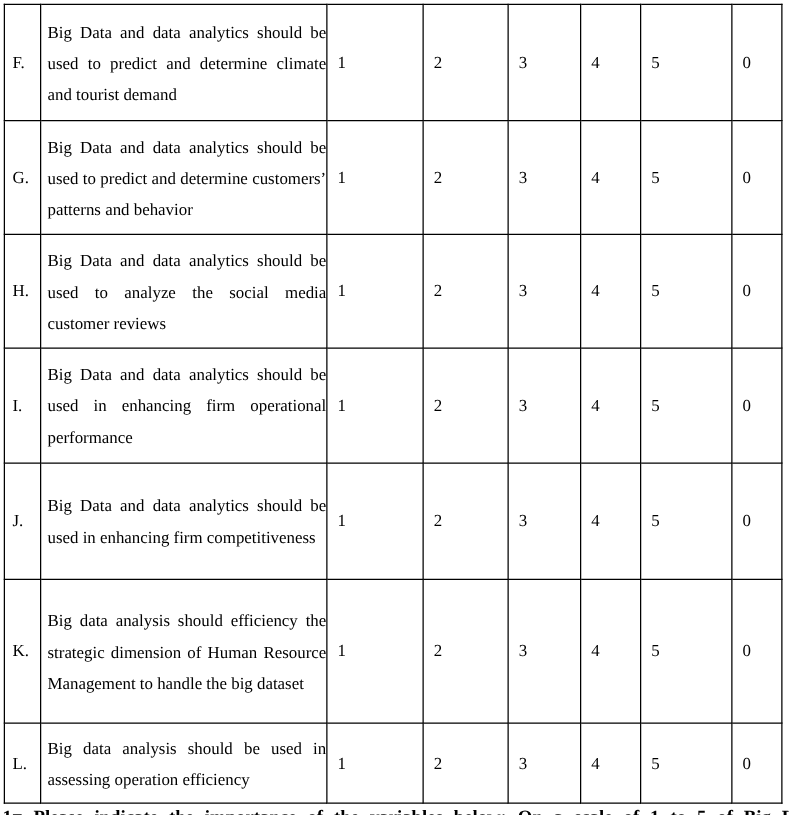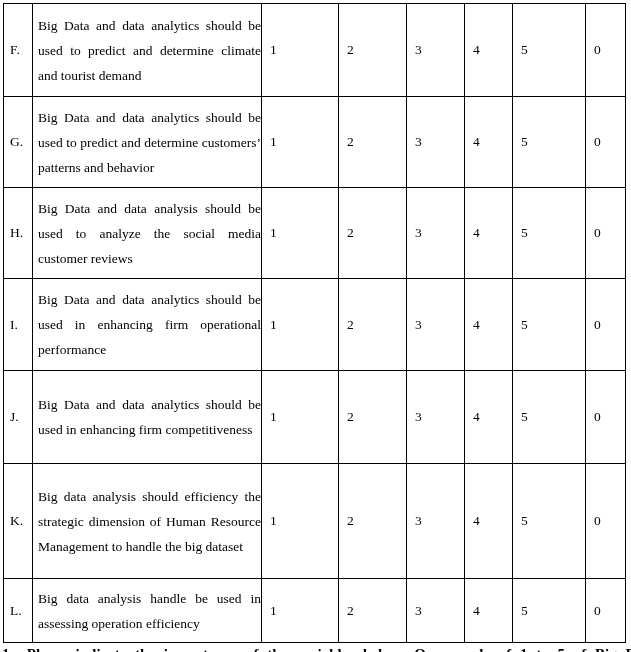--- a/index.html
+++ b/index.html
@@ -82,21 +82,21 @@
       <td class="statement-cell">Big Data and data analytics should be used to predict and determine customers’ patterns and behavior</td>
       <td class="scale-cell">1</td>
       <td class="scale-cell">2</td>
       <td class="scale-cell">3</td>
       <td class="scale-cell">4</td>
       <td class="scale-cell">5</td>
       <td class="scale-cell">0</td>
     </tr>
     <tr style="height:91px">
       <td class="letter-cell">H.</td>
-      <td class="statement-cell">Big Data and data analysis should be used to analyze the social media customer reviews</td>
+      <td class="statement-cell">Big Data and data analytics should be used to analyze the social media customer reviews</td>
       <td class="scale-cell">1</td>
       <td class="scale-cell">2</td>
       <td class="scale-cell">3</td>
       <td class="scale-cell">4</td>
       <td class="scale-cell">5</td>
       <td class="scale-cell">0</td>
     </tr>
     <tr style="height:92px">
       <td class="letter-cell">I.</td>
       <td class="statement-cell">Big Data and data analytics should be used in enhancing firm operational performance</td>
@@ -122,21 +122,21 @@
       <td class="statement-cell">Big data analysis should efficiency the strategic dimension of Human Resource Management to handle the big dataset</td>
       <td class="scale-cell">1</td>
       <td class="scale-cell">2</td>
       <td class="scale-cell">3</td>
       <td class="scale-cell">4</td>
       <td class="scale-cell">5</td>
       <td class="scale-cell">0</td>
     </tr>
     <tr style="height:64px">
       <td class="letter-cell">L.</td>
-      <td class="statement-cell">Big data analysis handle be used in assessing operation efficiency</td>
+      <td class="statement-cell">Big data analysis should be used in assessing operation efficiency</td>
       <td class="scale-cell">1</td>
       <td class="scale-cell">2</td>
       <td class="scale-cell">3</td>
       <td class="scale-cell">4</td>
       <td class="scale-cell">5</td>
       <td class="scale-cell">0</td>
     </tr>
   </tbody>
 </table>
 

